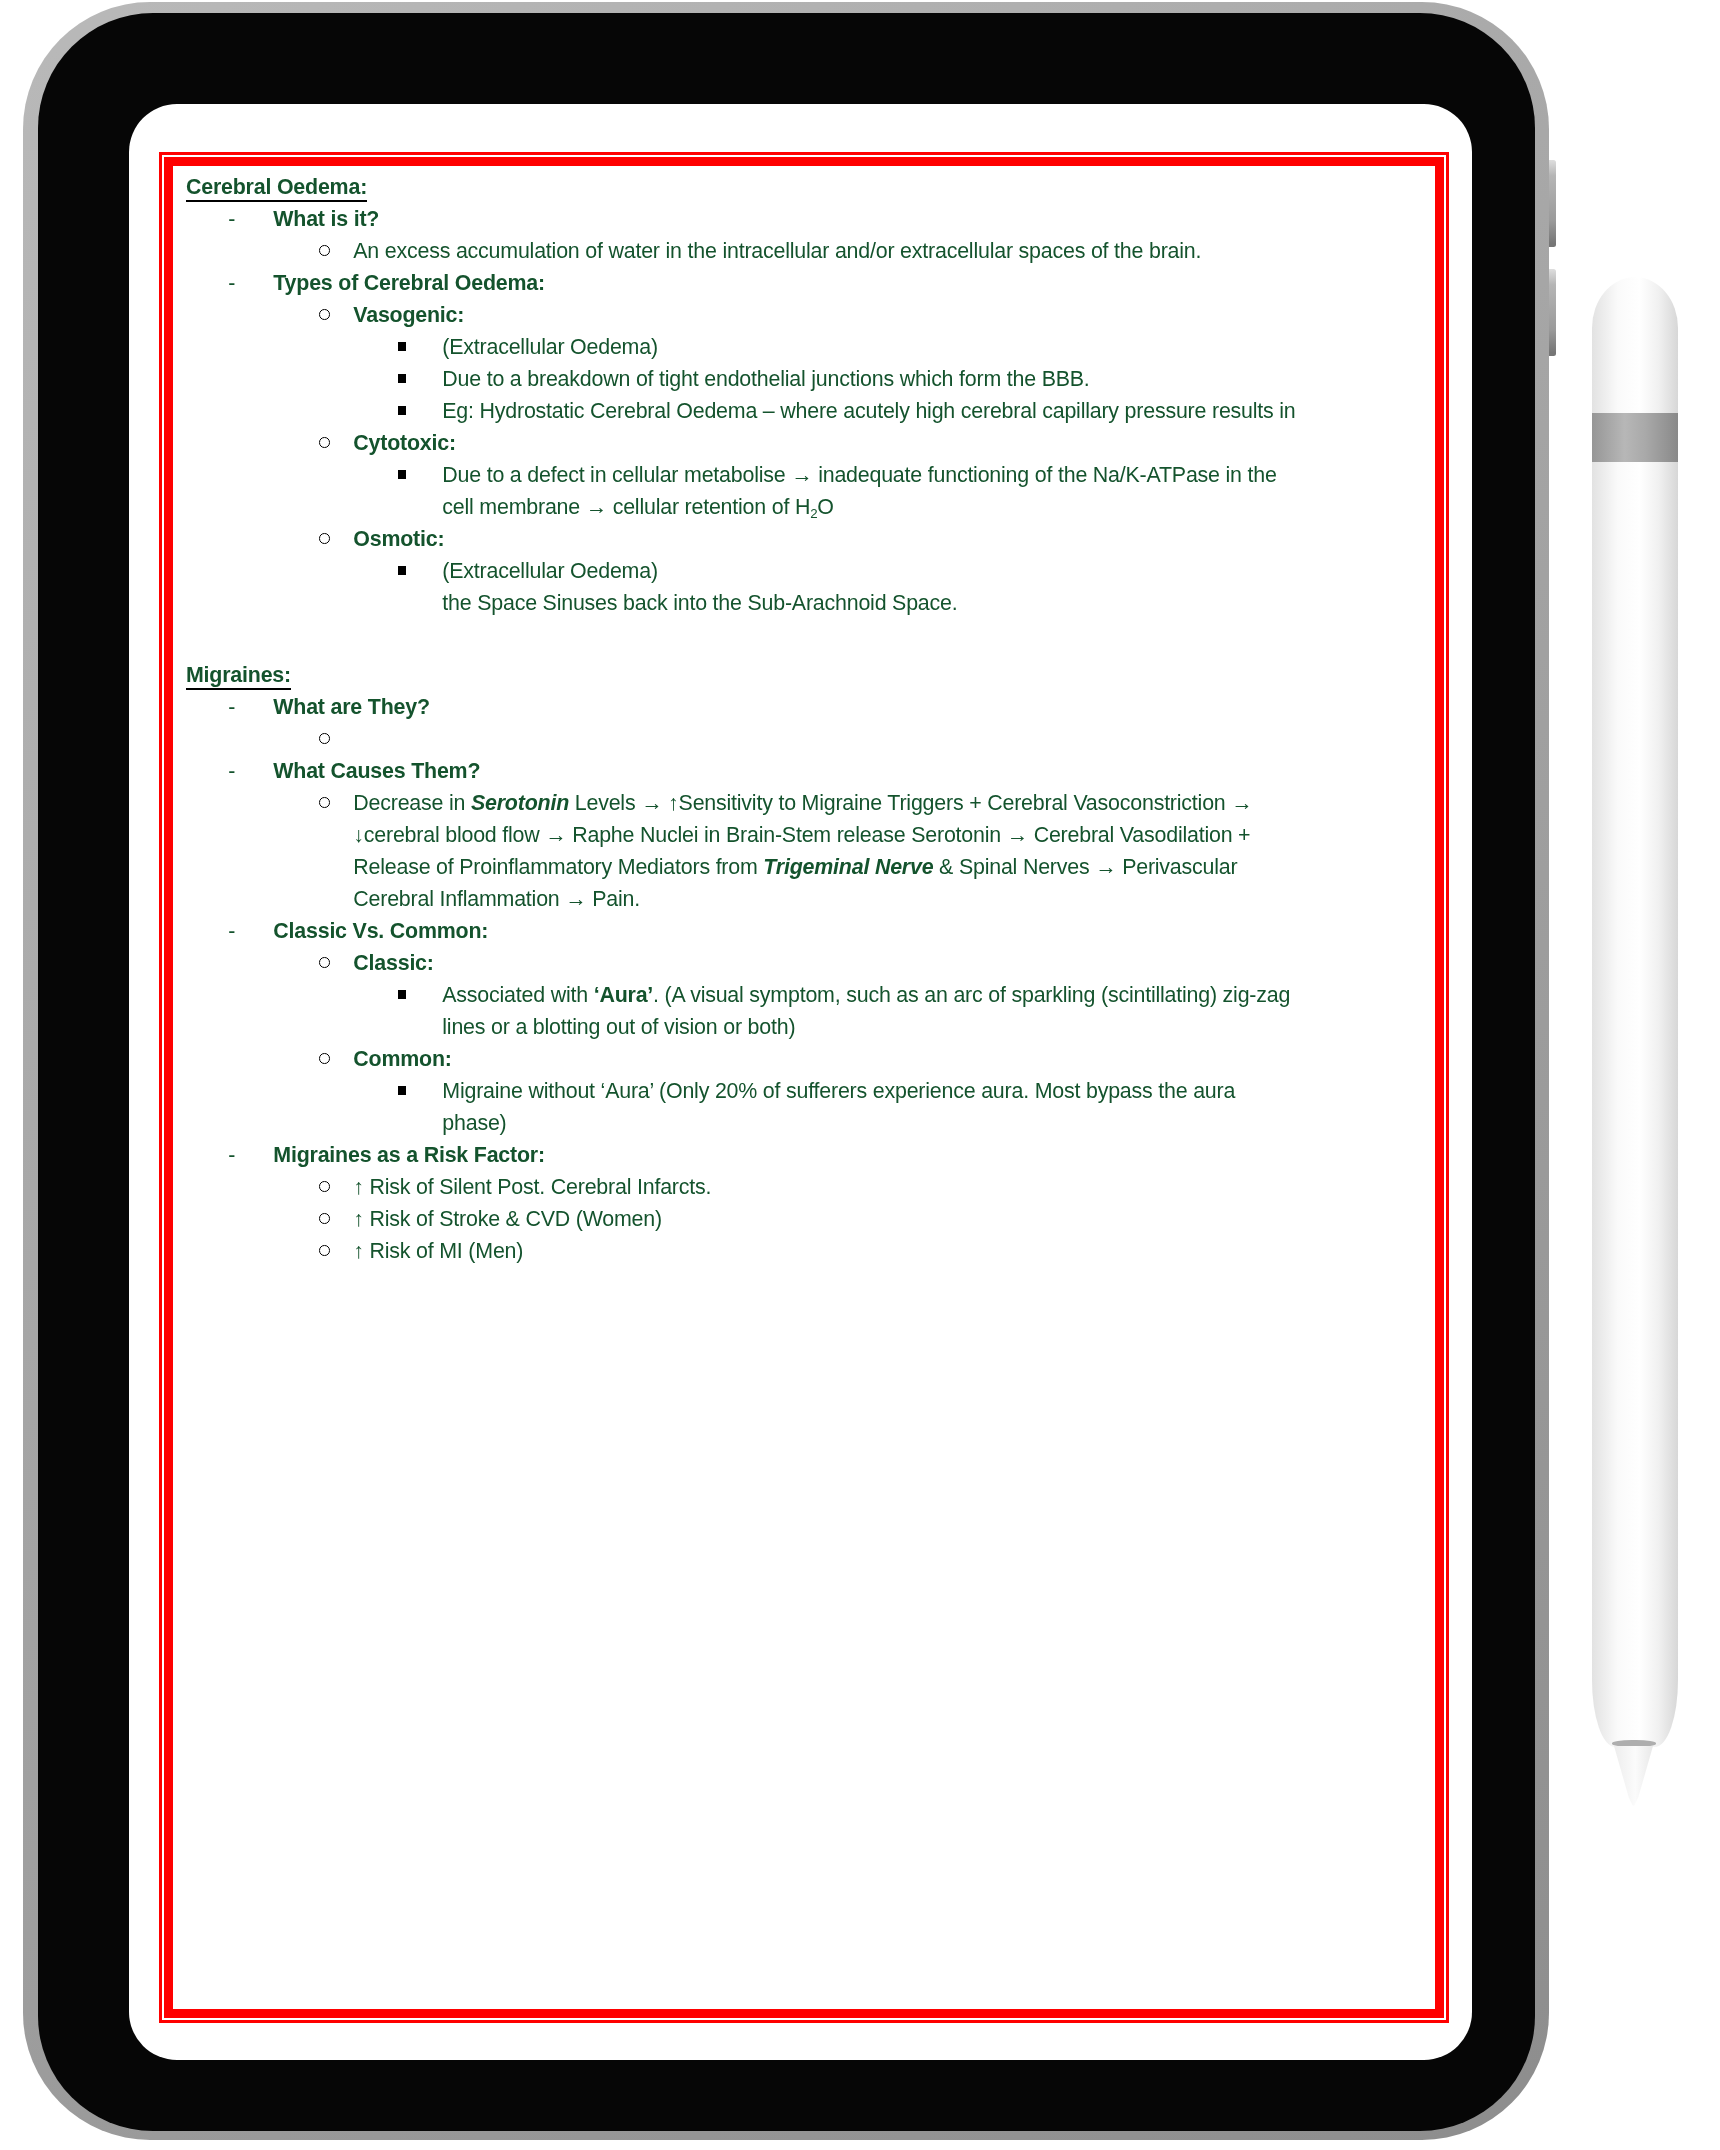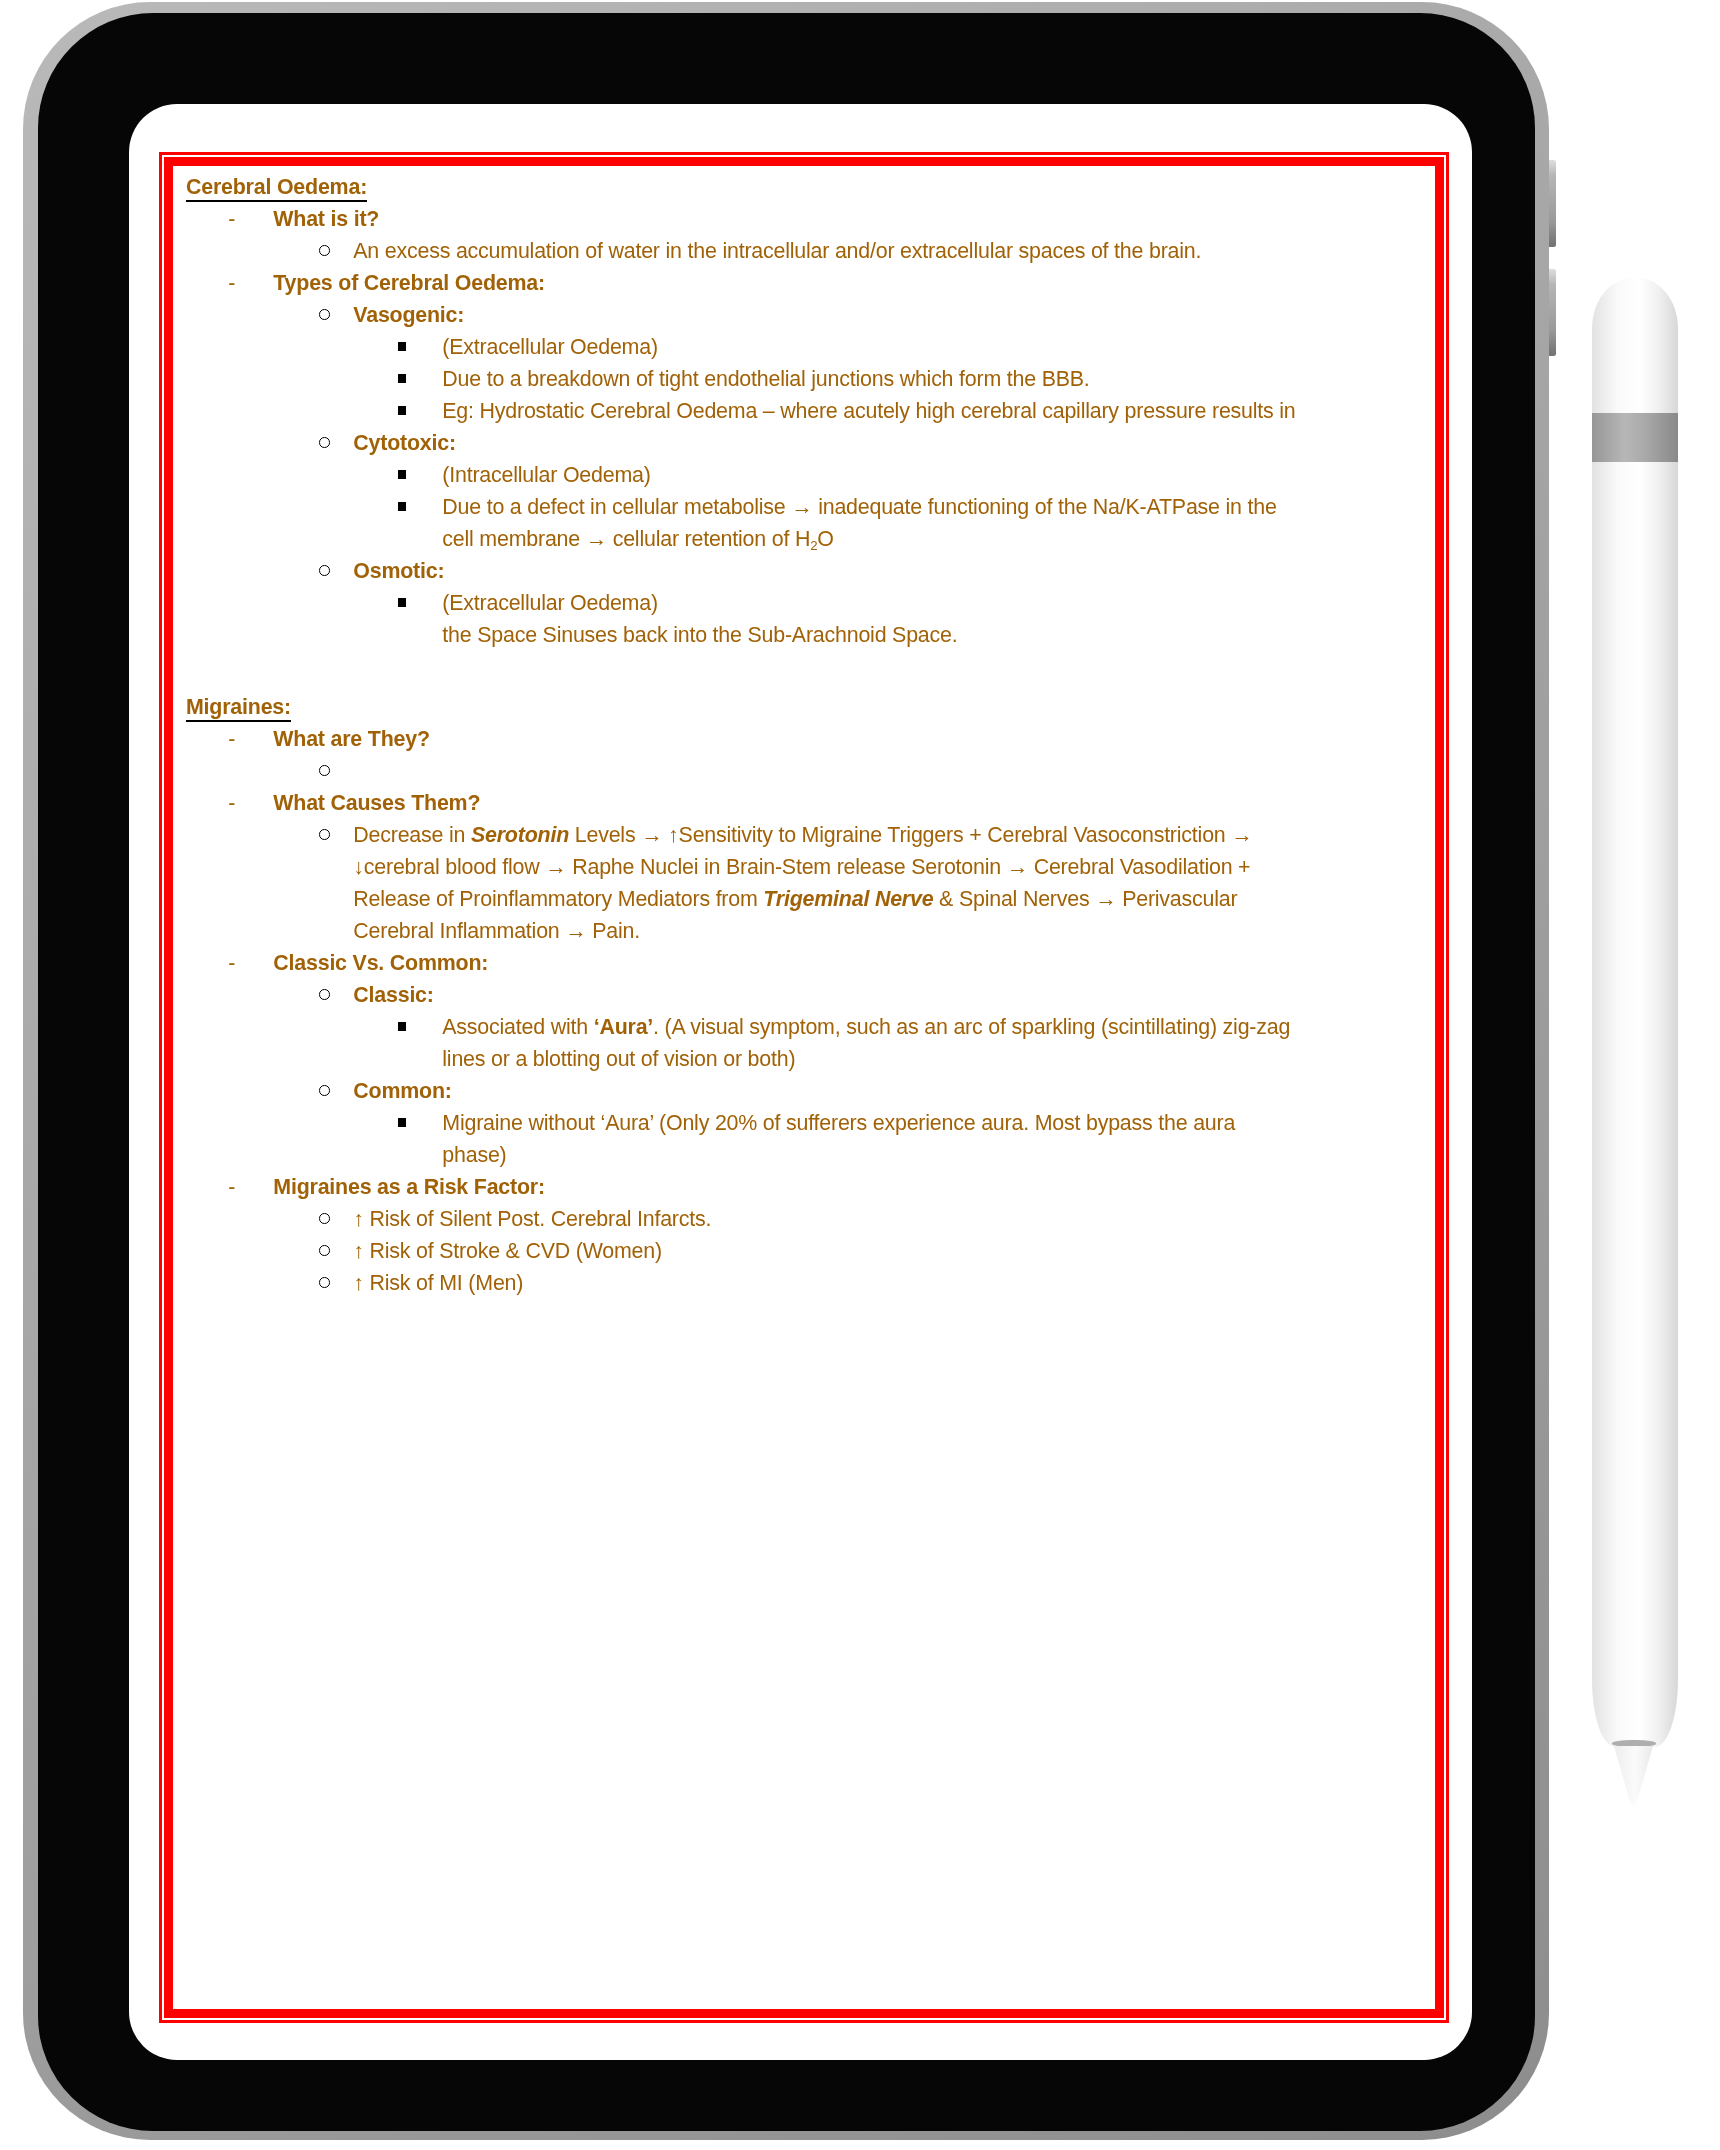--- a/index.html
+++ b/index.html
@@ -35,21 +35,21 @@
   .red-frame{
     position:absolute;left:30px;top:48px;width:1290px;height:1871px;
     border:3.6px solid var(--red);box-sizing:border-box;
   }
   .red-frame-inner{
     position:absolute;inset:2px;border:9.2px solid var(--red);
   }
   
   .doc{
     position:absolute;inset:0;padding-top:5.1px;
-    color:#a16207;font-size:21.4px;letter-spacing:-0.2px;
+    color:#14532d;font-size:21.4px;letter-spacing:-0.2px;
   }
   .line{position:relative;height:32px;white-space:nowrap;}
   .spacer{height:40px;}
   .txt{position:absolute;top:0;line-height:32px;display:inline-block;}
   .t0{left:12.7px;}
   .t1{left:100px;}
   .t2{left:180px;}
   .t3{left:269px;}
   .seg-b{font-weight:700;}
   .seg-i{font-style:italic;}
@@ -126,24 +126,20 @@
                 <div class="line">
                   <span class="bullet square"></span>
                   <span class="txt t3"><span>Eg: Hydrostatic Cerebral Oedema – where acutely high cerebral capillary pressure results in</span></span>
                 </div>
                 <div class="line">
                   <span class="bullet circle"></span>
                   <span class="txt t2 seg-b"><span>Cytotoxic:</span></span>
                 </div>
                 <div class="line">
                   <span class="bullet square"></span>
-                  <span class="txt t3"><span>(Intracellular Oedema)</span></span>
-                </div>
-                <div class="line">
-                  <span class="bullet square"></span>
                   <span class="txt t3"><span>Due to a defect in cellular metabolise → inadequate functioning of the Na/K-ATPase in the</span></span>
                 </div>
                 <div class="line">
                   <span class="txt t3"><span>cell membrane → cellular retention of H</span><span class="seg-sub">2</span><span>O</span></span>
                 </div>
                 <div class="line">
                   <span class="bullet circle"></span>
                   <span class="txt t2 seg-b"><span>Osmotic:</span></span>
                 </div>
                 <div class="line">

